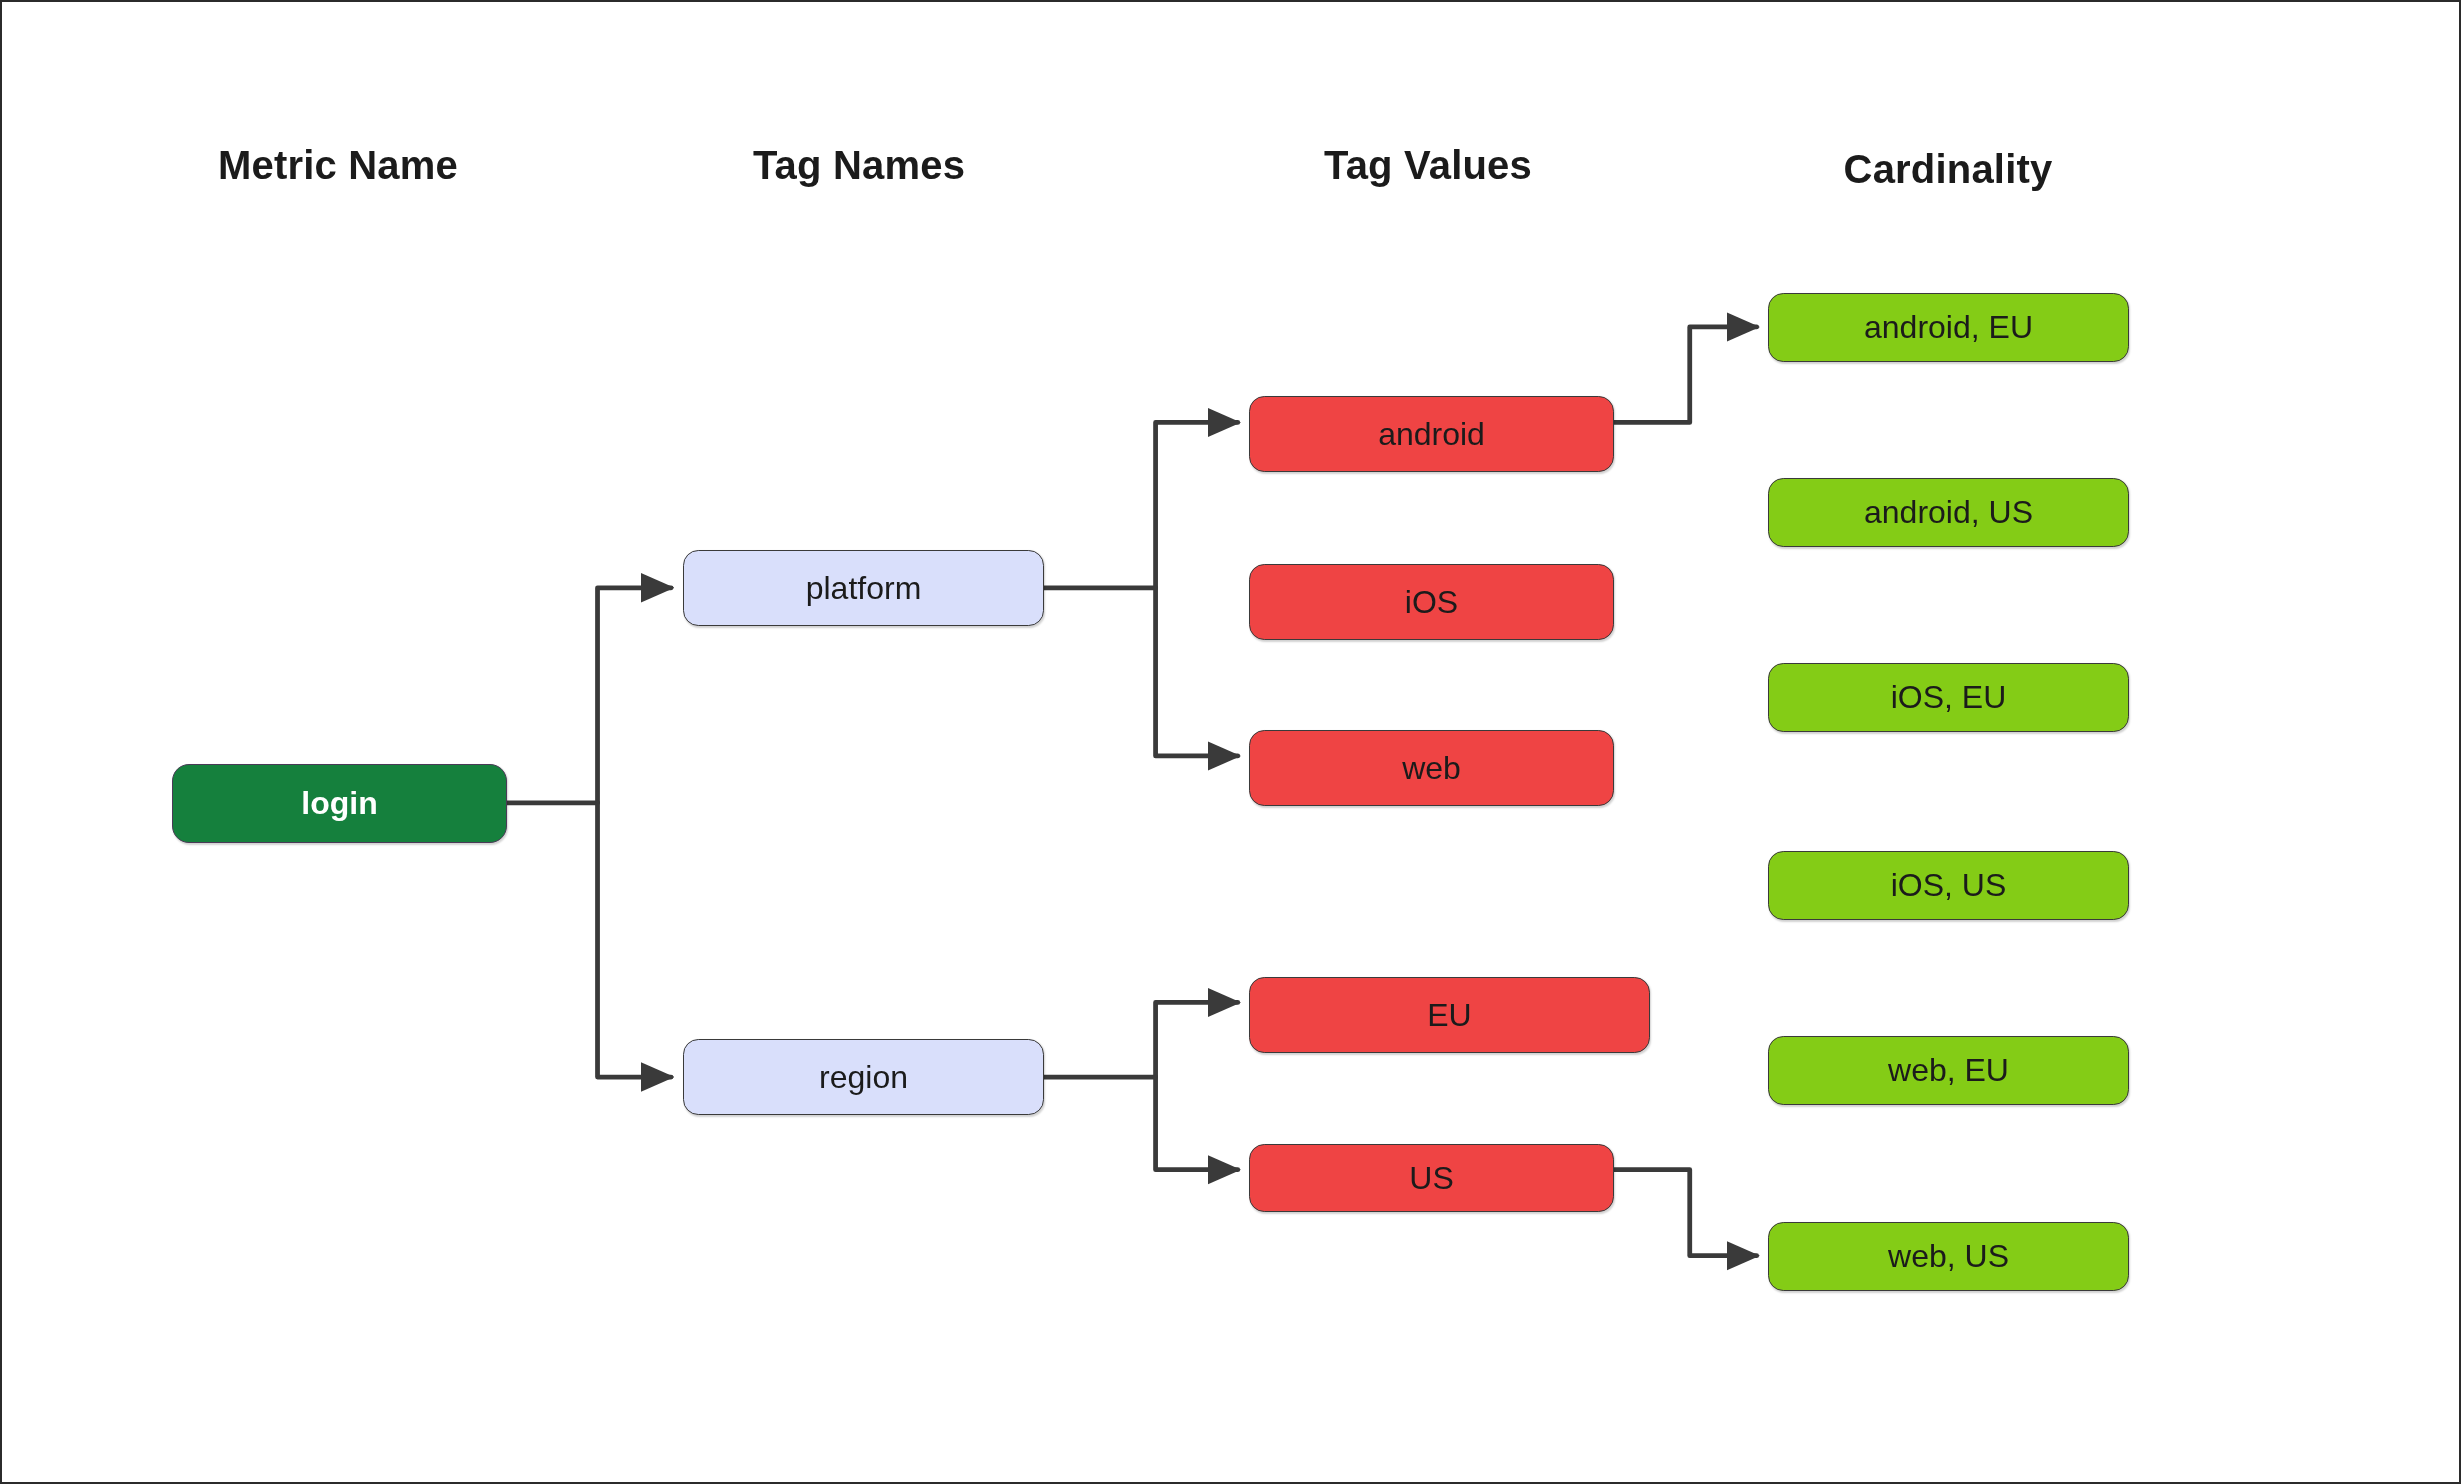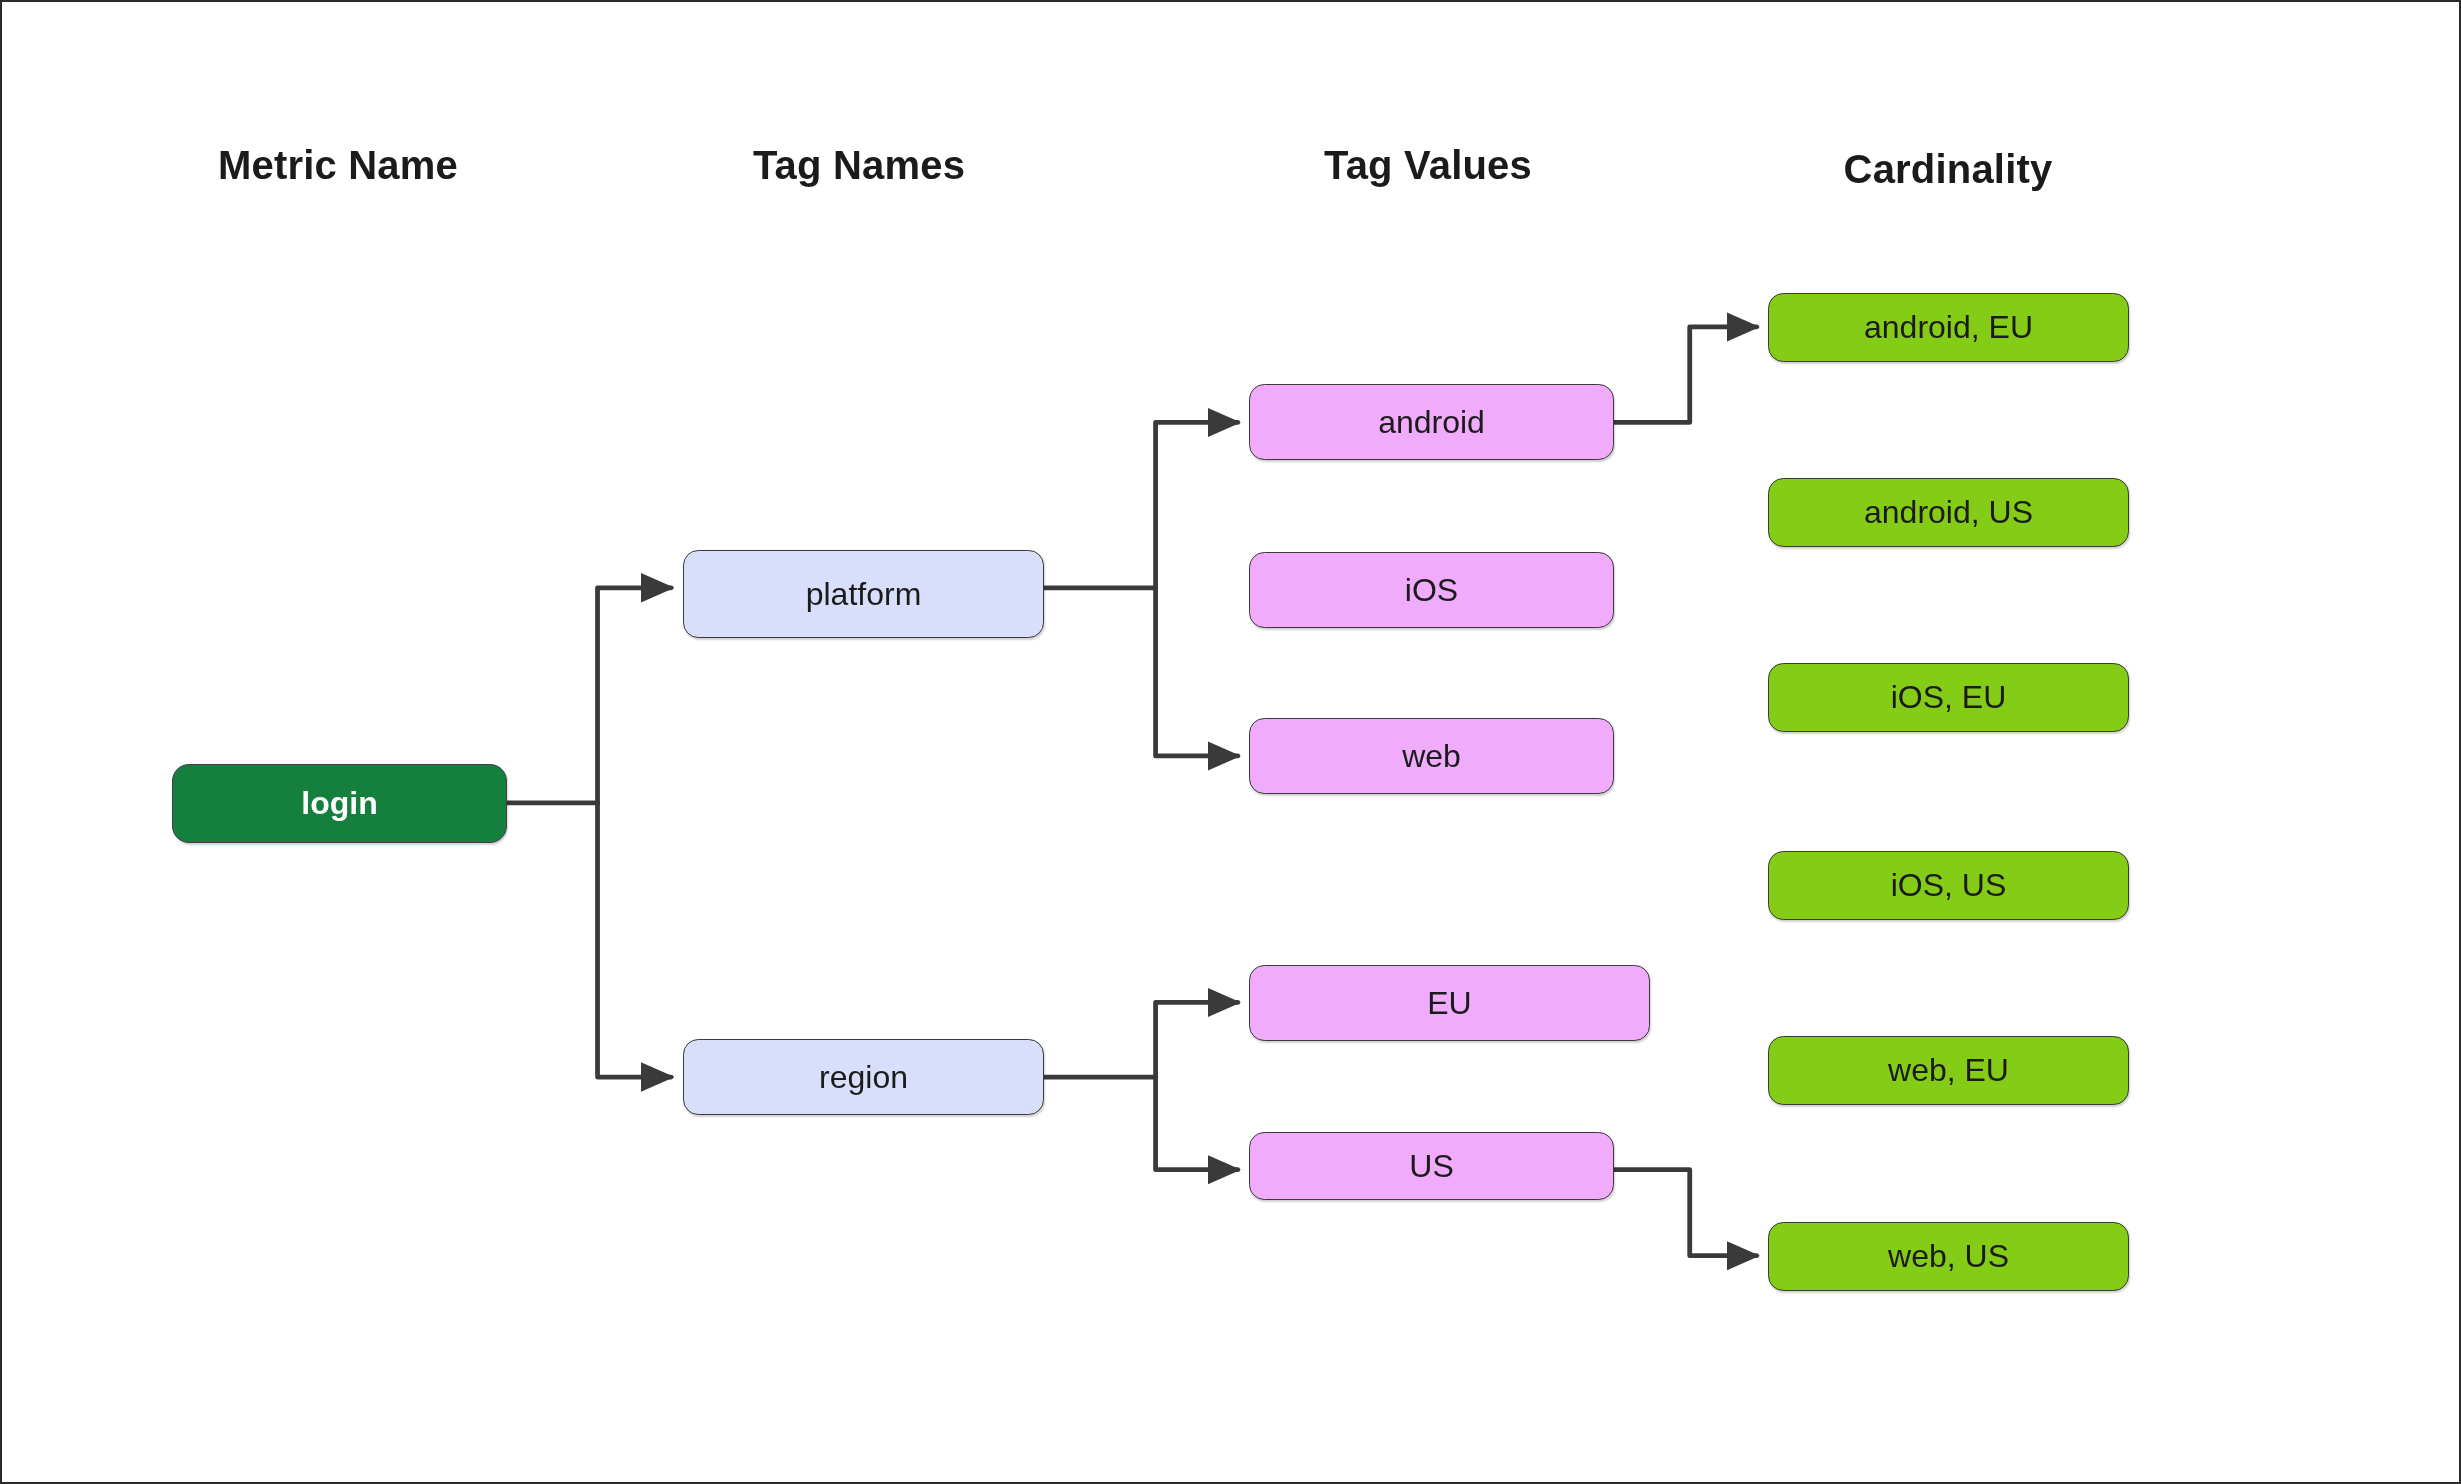--- a/index.html
+++ b/index.html
@@ -56,22 +56,23 @@
     color: #ffffff;
     font-weight: bold;
     border-color: #4a3a57;
     border-radius: 17px;
   }
   .node.tagname {
     background: #d9dffb;
     border-color: #3a3a3a;
   }
   .node.tagvalue {
-    background: #f0abfc;
+    background: #ef4444;
     border-color: #3a3a3a;
+    margin-top: 12px;
   }
   .node.card {
     background: #84cc16;
     border-color: #3a3a3a;
   }
 </style>
 </head>
 <body>
 
 <div id="canvas">
@@ -109,21 +110,21 @@
     </g>
   </svg>
 
   <div class="col-header" style="left:336px; top:141px;">Metric Name</div>
   <div class="col-header" style="left:857px; top:141px;">Tag Names</div>
   <div class="col-header" style="left:1426px; top:141px;">Tag Values</div>
   <div class="col-header" style="left:1946px; top:145px;">Cardinality</div>
 
   <div class="node root" style="left:170px; top:762px; width:335px; height:79px;">login</div>
 
-  <div class="node tagname" style="left:681px; top:548px; width:361px; height:88px;">platform</div>
+  <div class="node tagname" style="left:681px; top:548px; width:361px; height:76px;">platform</div>
   <div class="node tagname" style="left:681px; top:1037px; width:361px; height:76px;">region</div>
 
   <div class="node tagvalue" style="left:1247px; top:382px; width:365px; height:76px;">android</div>
   <div class="node tagvalue" style="left:1247px; top:550px; width:365px; height:76px;">iOS</div>
   <div class="node tagvalue" style="left:1247px; top:716px; width:365px; height:76px;">web</div>
   <div class="node tagvalue" style="left:1247px; top:963px; width:401px; height:76px;">EU</div>
   <div class="node tagvalue" style="left:1247px; top:1130px; width:365px; height:68px;">US</div>
 
   <div class="node card" style="left:1766px; top:291px; width:361px; height:69px;">android, EU</div>
   <div class="node card" style="left:1766px; top:476px; width:361px; height:69px;">android, US</div>

